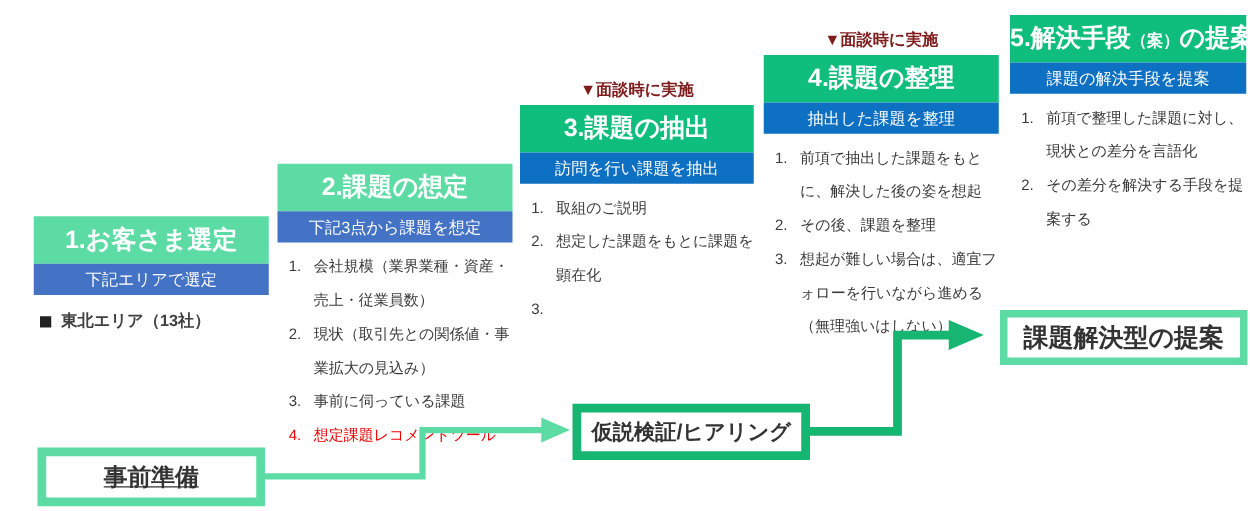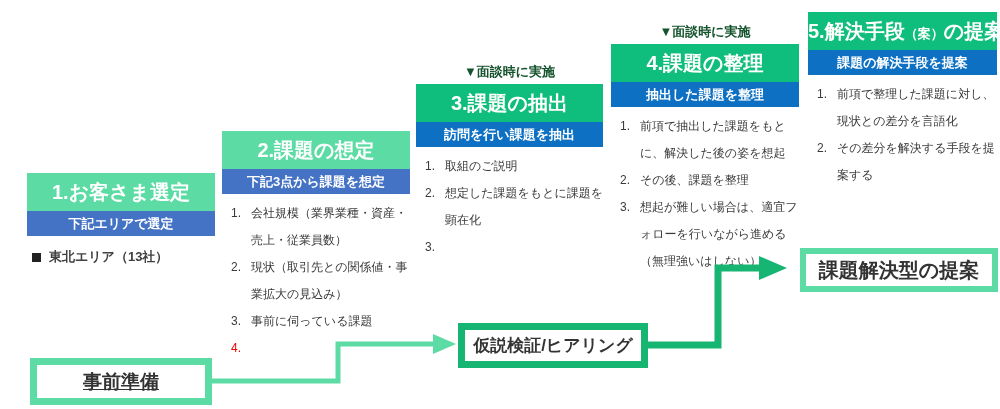--- a/index.html
+++ b/index.html
@@ -8,27 +8,27 @@
   #canvas { position:relative; width:1000px; height:409px; background:#fff; overflow:hidden; }
 
   .col { position:absolute; }
   .col1 { left:27px;  top:173px; width:188px; }
   .col2 { left:222px; top:131px; width:188px; }
   .col3 { left:416px; top:62px;  width:187px; }
   .col4 { left:611px; top:22px;  width:188px; }
   .col5 { left:808px; top:12px;   width:189px; }
 
   .pre  { height:20px; line-height:20px; margin-bottom:2px; text-align:center;
-          color:#14532d; font-weight:700; font-size:13px; }
+          color:#7f1d1d; font-weight:700; font-size:13px; }
   .hdr  { height:38px; line-height:38px; text-align:center; color:#fff;
           font-weight:700; font-size:20px; white-space:nowrap; }
   .col-light .hdr { background:#5CDCA4; }
   .col-strong .hdr { background:#0FBE7C; }
   .sub  { height:25px; line-height:25px; text-align:center; color:#fff;
-          font-weight:700; font-size:13px; }
+          font-weight:400; font-size:13px; }
   .col-light .sub { background:#4472C4; }
   .col-strong .sub { background:#0D70C2; }
   .hdr .small { font-size:13px; font-weight:700; }
 
   .list { padding:6px 0 0 5px; }
   .item { display:flex; font-size:12px; line-height:27px; color:#3a3a3a; }
   .item .num { width:24px; flex:none; padding-left:4px; }
   .item .txt { flex:1; }
   .item.red { color:#EE0000; }
 
@@ -69,20 +69,21 @@
       <div class="item">
         <span class="num">2.</span>
         <span class="txt">現状（取引先との関係値・事業拡大の見込み）</span>
       </div>
       <div class="item">
         <span class="num">3.</span>
         <span class="txt">事前に伺っている課題</span>
       </div>
       <div class="item red">
         <span class="num">4.</span>
+        <span class="txt">想定課題レコメンドツール</span>
       </div>
     </div>
   </div>
 
   <div class="col col3 col-strong">
     <div class="pre">▼面談時に実施</div>
     <div class="hdr">3.課題の抽出</div>
     <div class="sub">訪問を行い課題を抽出</div>
     <div class="list">
       <div class="item">

